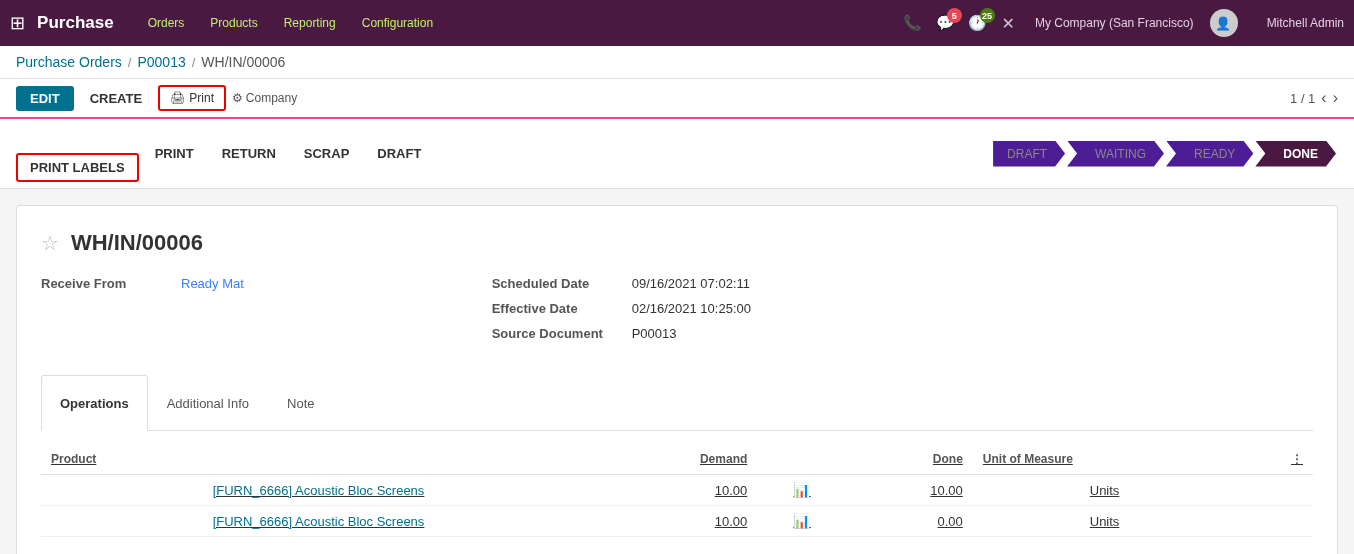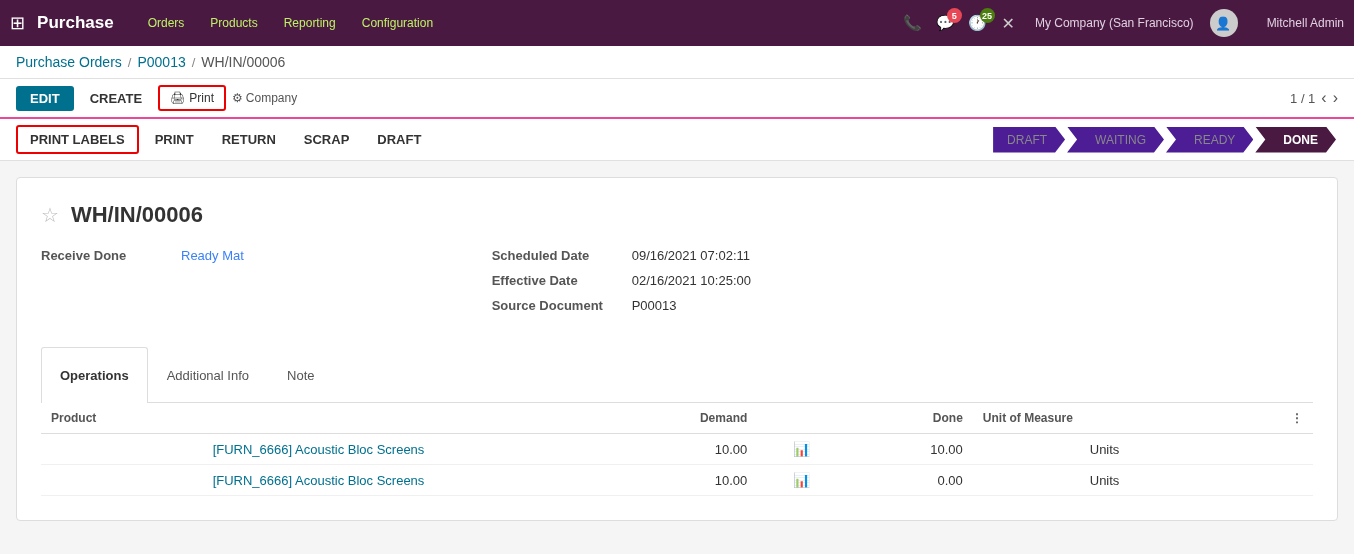--- a/index.html
+++ b/index.html
@@ -115,20 +115,21 @@
     }
     .btn-print-labels {
       background: #fff;
       color: #333;
       border: 2px solid #e00;
       padding: 5px 12px;
       border-radius: 3px;
       cursor: pointer;
       font-size: 13px;
       font-weight: bold;
+      margin-top: 28px;
     }
     .btn-secondary {
       background: transparent;
       color: #333;
       border: none;
       padding: 5px 12px;
       cursor: pointer;
       font-size: 13px;
       font-weight: bold;
     }
@@ -223,21 +224,22 @@
       background: #fff;
       border-color: #ddd;
       color: #333;
       font-weight: bold;
     }
 
     
     .data-table {
       width: 100%;
       border-collapse: collapse;
-      margin-top: 0;
+      margin-top: 13px;
+      text-decoration: underline;
     }
     .data-table th {
       text-align: left;
       padding: 8px 10px;
       font-size: 12px;
       color: #555;
       border-bottom: 1px solid #ddd;
       font-weight: bold;
     }
     .data-table td {
@@ -320,21 +322,21 @@
   <div class="card">
 
     <div class="doc-header">
       <span class="star-icon">☆</span>
       <span class="doc-title">WH/IN/00006</span>
     </div>
 
     <div class="fields-section">
       <div class="field-left">
         <div class="field-row">
-          <span class="field-label">Receive Done</span>
+          <span class="field-label">Receive From</span>
           <span class="field-value">Ready Mat</span>
         </div>
       </div>
       <div class="field-right">
         <div class="field-row">
           <span class="field-label">Scheduled Date</span>
           <span class="field-value black">09/16/2021 07:02:11</span>
         </div>
         <div class="field-row">
           <span class="field-label">Effective Date</span>

